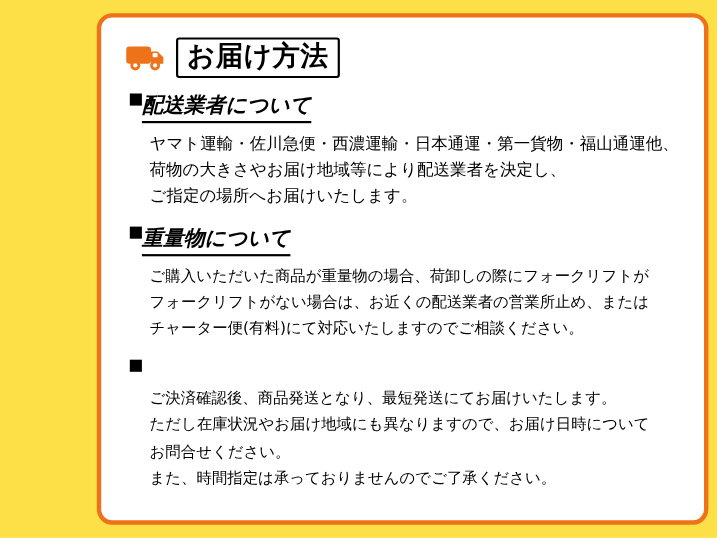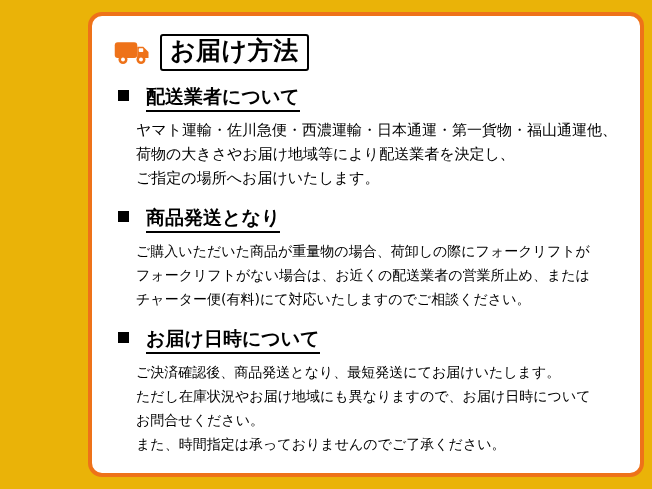--- a/index.html
+++ b/index.html
@@ -10,21 +10,21 @@
     width: 652px;
     height: 489px;
     background: #ffffff;
     font-family: "DejaVu Sans", "Liberation Sans", sans-serif;
     overflow: hidden;
   }
   .page {
     position: relative;
     width: 652px;
     height: 489px;
-    background: #eab308;
+    background: #fde047;
     box-sizing: border-box;
   }
   .panel {
     position: absolute;
     left: 88px;
     top: 12px;
     width: 556px;
     height: 465px;
     box-sizing: border-box;
     border: 4px solid #ee7219;
@@ -65,23 +65,24 @@
 
   
   .section {
     margin: 0 0 16px 0;
   }
   .section:last-child {
     margin-bottom: 0;
   }
   .section-heading {
     display: flex;
-    align-items: center;
-    gap: 17px;
+    align-items: flex-start;
+    gap: 0;
     margin: 0 0 6px 6px;
+    font-style: italic;
   }
   .bullet-square {
     width: 11px;
     height: 11px;
     background: #000000;
     flex: 0 0 auto;
     margin-bottom: 6px;
   }
   .section-heading-text {
     font-size: 19px;
@@ -139,33 +140,32 @@
         <div class="section-body">
           <div class="body-line">ヤマト運輸・佐川急便・西濃運輸・日本通運・第一貨物・福山通運他、</div>
           <div class="body-line">荷物の大きさやお届け地域等により配送業者を決定し、</div>
           <div class="body-line">ご指定の場所へお届けいたします。</div>
         </div>
       </div>
 
       <div class="section section-2">
         <div class="section-heading">
           <span class="bullet-square"></span>
-          <span class="section-heading-text">商品発送となり</span>
+          <span class="section-heading-text">重量物について</span>
         </div>
         <div class="section-body">
           <div class="body-line">ご購入いただいた商品が重量物の場合、荷卸しの際にフォークリフトが</div>
           <div class="body-line">フォークリフトがない場合は、お近くの配送業者の営業所止め、または</div>
           <div class="body-line">チャーター便(有料)にて対応いたしますのでご相談ください。</div>
         </div>
       </div>
 
       <div class="section section-3">
         <div class="section-heading">
           <span class="bullet-square"></span>
-          <span class="section-heading-text">お届け日時について</span>
         </div>
         <div class="section-body">
           <div class="body-line">ご決済確認後、商品発送となり、最短発送にてお届けいたします。</div>
           <div class="body-line">ただし在庫状況やお届け地域にも異なりますので、お届け日時について</div>
           <div class="body-line">お問合せください。</div>
           <div class="body-line">また、時間指定は承っておりませんのでご了承ください。</div>
         </div>
       </div>
 
     </div>

